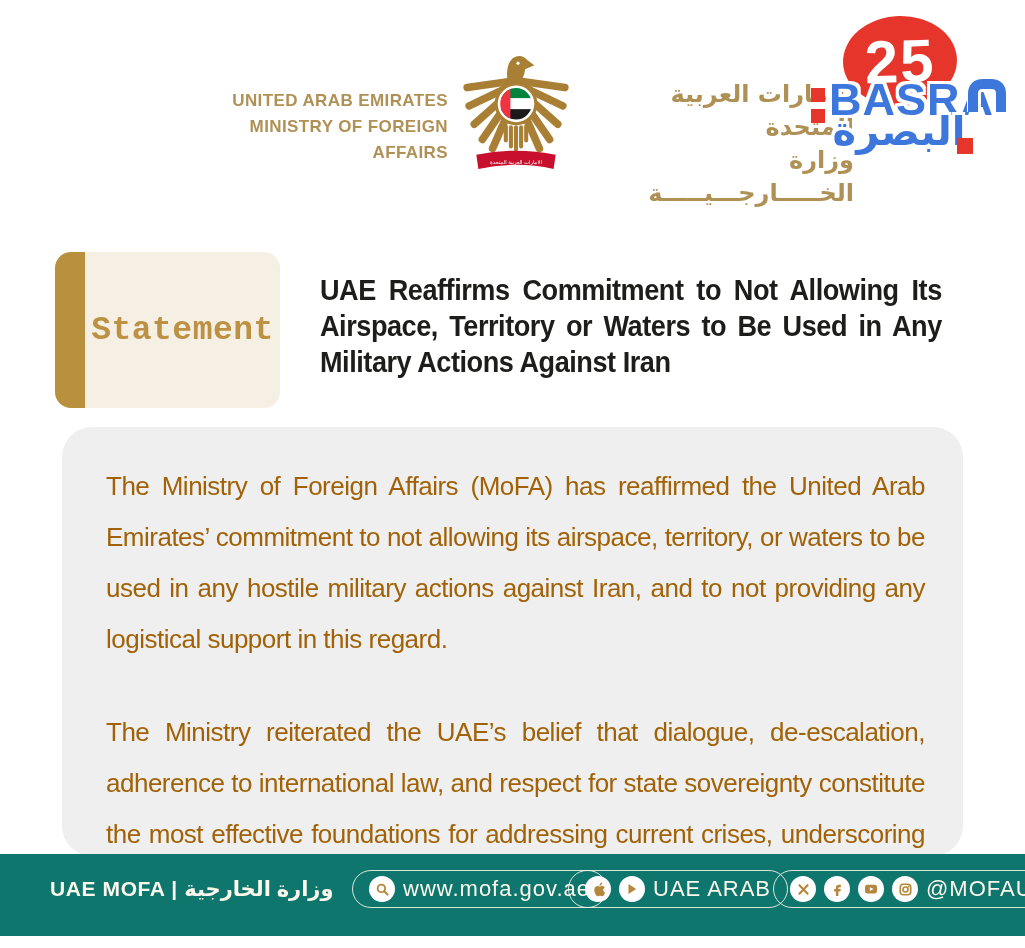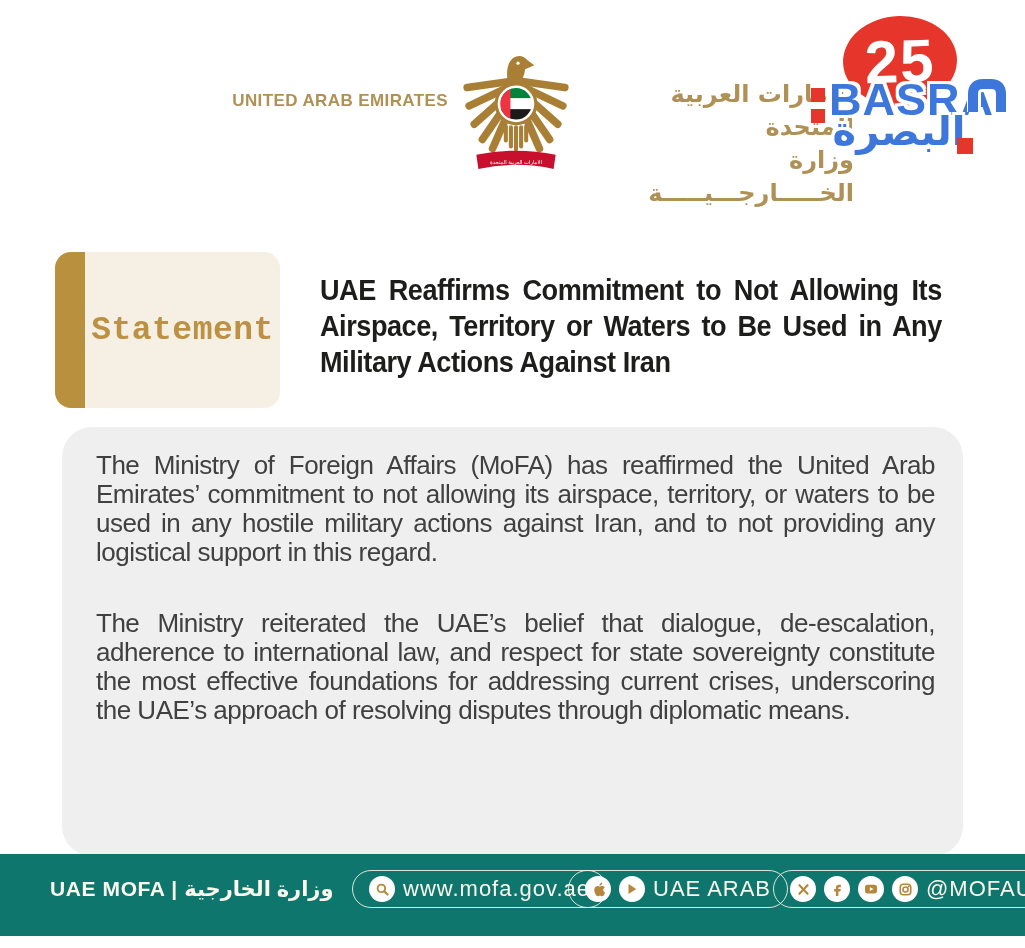--- a/index.html
+++ b/index.html
@@ -66,21 +66,21 @@
     color:#1D1D1B; text-align:justify;
   }
 
   
   .body-box {
     position:absolute; left:62px; top:427px; width:901px; height:429px;
     background:#EFEFEF; border-radius:30px; box-sizing:border-box;
     padding:22px 26px 0 32px;
   }
   .body-box p {
-    margin:2px; color:#404040; font-size:26px; line-height:29px;
+    margin:12px; color:#a16207; font-size:26px; line-height:51px;
     letter-spacing:-0.5px; text-align:justify;
   }
   .body-box p + p { margin-top:42px; }
 
   
   .footer {
     position:absolute; left:0; bottom:12px; width:1025px; height:82px; background:#0f766e;
   }
   .footer-brand {
     position:absolute; left:50px; top:0; height:70px; display:flex; align-items:center;
@@ -101,20 +101,21 @@
     display:flex; align-items:center; justify-content:center; flex:0 0 26px;
   }
 </style>
 </head>
 <body>
 
 <div class="canvas">
 
   <div class="wordmark">
     <div>UNITED ARAB EMIRATES</div>
+    <div>MINISTRY OF FOREIGN AFFAIRS</div>
   </div>
 
   <div class="emblem">
     <svg viewBox="0 0 110 118" width="112" height="120" aria-hidden="true">
       <g stroke="#A87F35" stroke-width="7.5" stroke-linecap="round" fill="none">
         <line x1="49" y1="28" x2="7" y2="34"></line>
         <line x1="49" y1="33" x2="9" y2="52"></line>
         <line x1="50" y1="38" x2="14" y2="70"></line>
         <line x1="51" y1="43" x2="22" y2="85"></line>
         <line x1="52" y1="48" x2="32" y2="94"></line>

